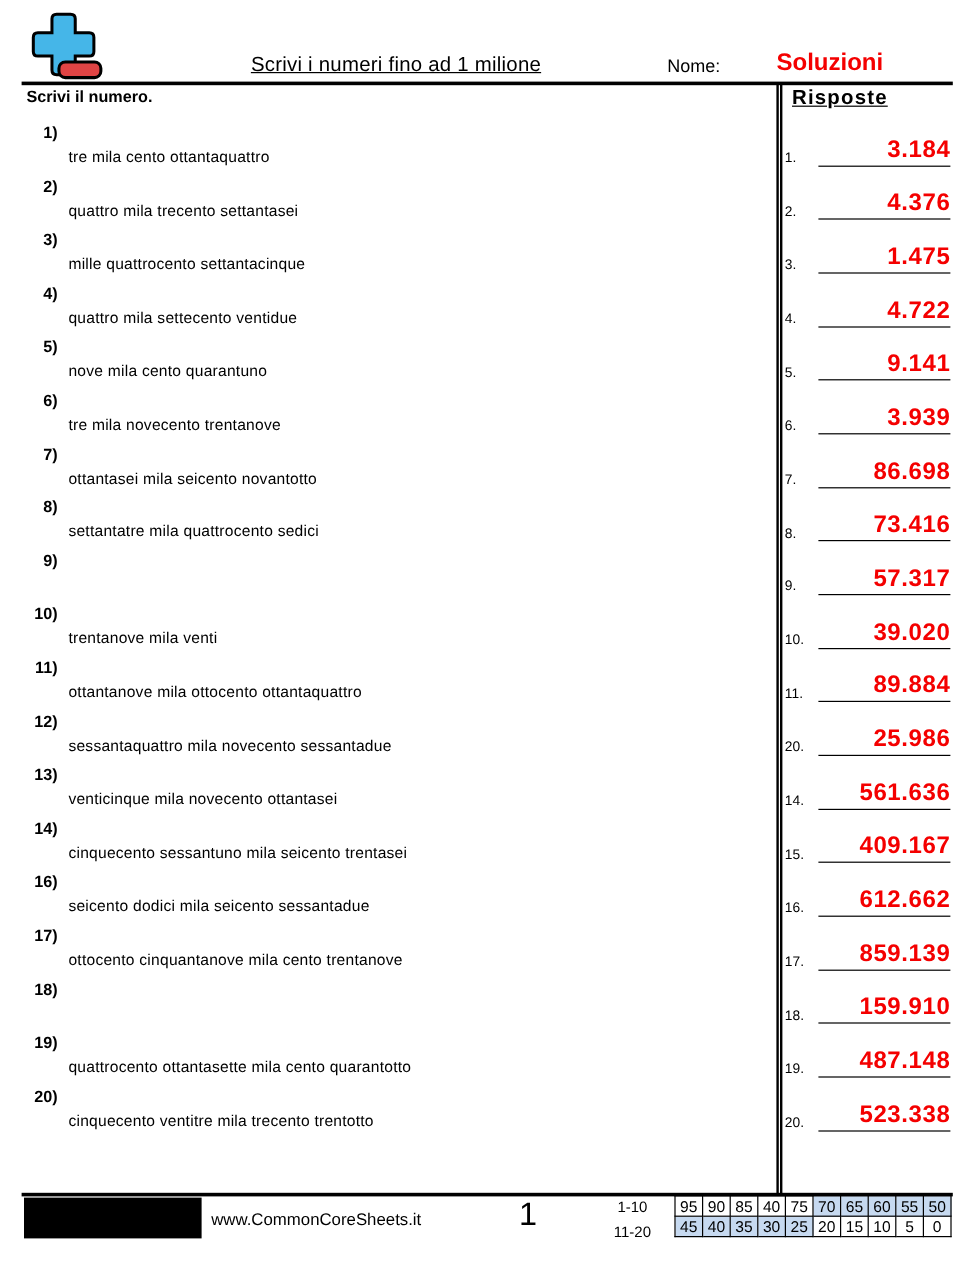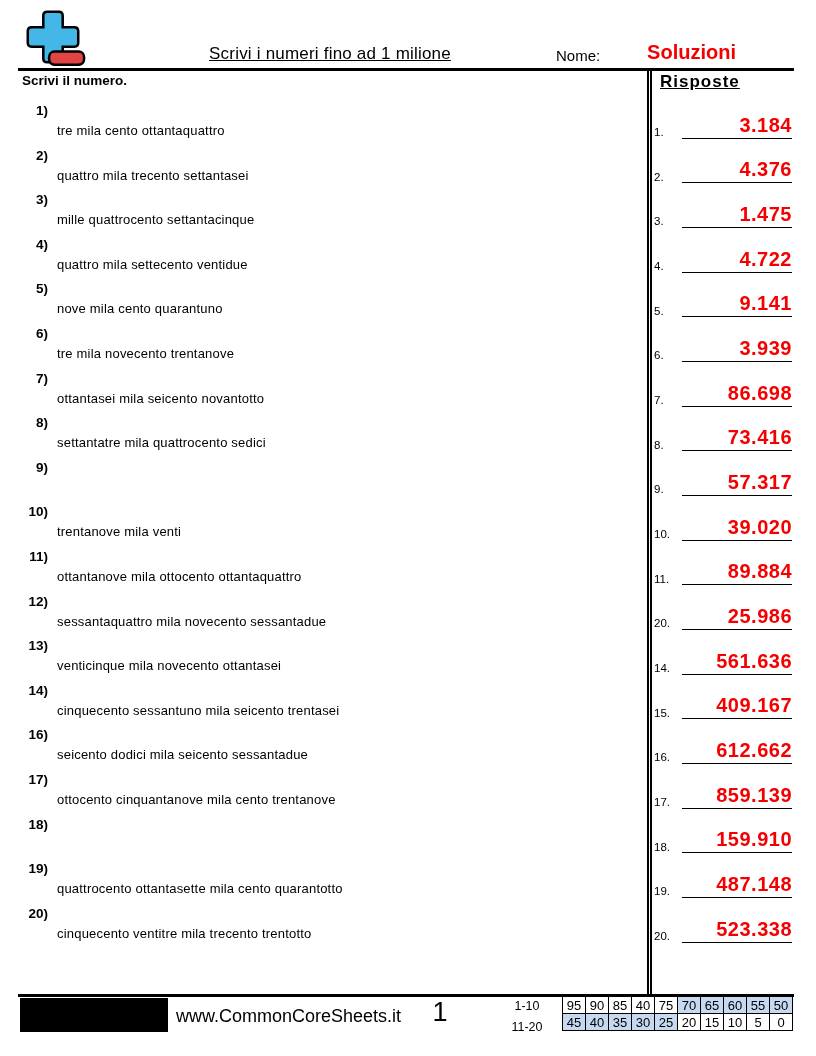--- a/index.html
+++ b/index.html
@@ -33,21 +33,21 @@
   .a-line { flex:1; border-bottom:1.6px solid #000; text-align:right; margin-left:4px; }
   .a-val { color:var(--answer-red,#f40000); font-weight:bold; font-size:20px;
            line-height:1; display:inline-block; padding-bottom:3px; letter-spacing:0.5px; }
   
   .footer-line { position:absolute; left:18px; top:994px; width:776px; height:2.5px; background:#000; }
   .badge-box { position:absolute; left:20px; top:998px; width:148px; height:34px;
                background:#000; display:flex; }
   .badge-pill { margin:18px; flex:1; background:#ec4899; border-radius:17px; display:flex;
                 align-items:center; justify-content:center; font-weight:bold; font-size:19px;
                 letter-spacing:-0.3px;text-align:center; }
-  .website { position:absolute; left:176px; top:1000px; height:33px; line-height:33px; font-size:18px; }
+  .website { position:absolute; left:176px; top:1000px; height:33px; line-height:33px; font-size:14px; }
   .page-num { position:absolute; left:413px; top:997px; width:54px; text-align:center; font-size:27px; }
   .grade-labels { position:absolute; left:496px; top:996px; width:62px; text-align:center; font-size:12.5px; }
   .grade-labels div { height:20.5px; line-height:20.5px; }
   .grade-table { position:absolute; left:562px; top:996px; border-collapse:collapse; }
   .grade-table td { border:1.8px solid #000; min-width:23px; height:17px; text-align:center;
                     font-size:13px; padding:0 1px; }
   .grade-table td.hl { background:var(--highlight-blue,#c6d9f0);margin-top:40px; }
 </style>
 </head>
 <body>

